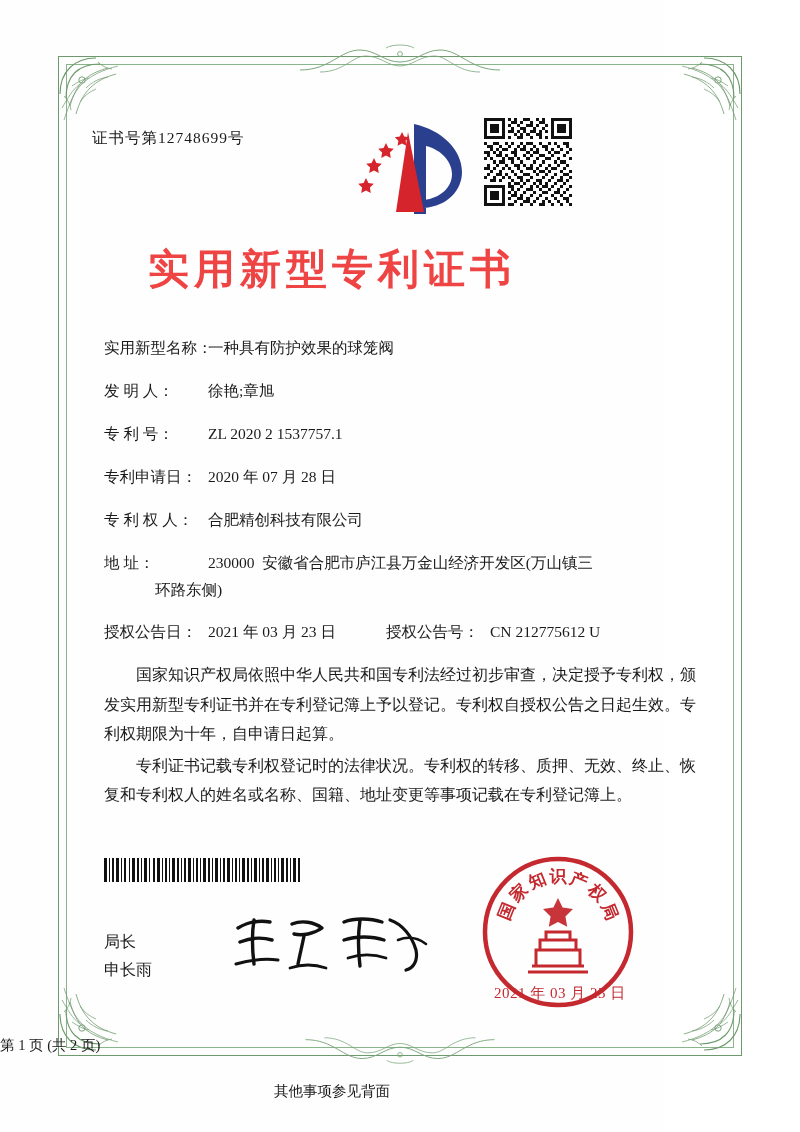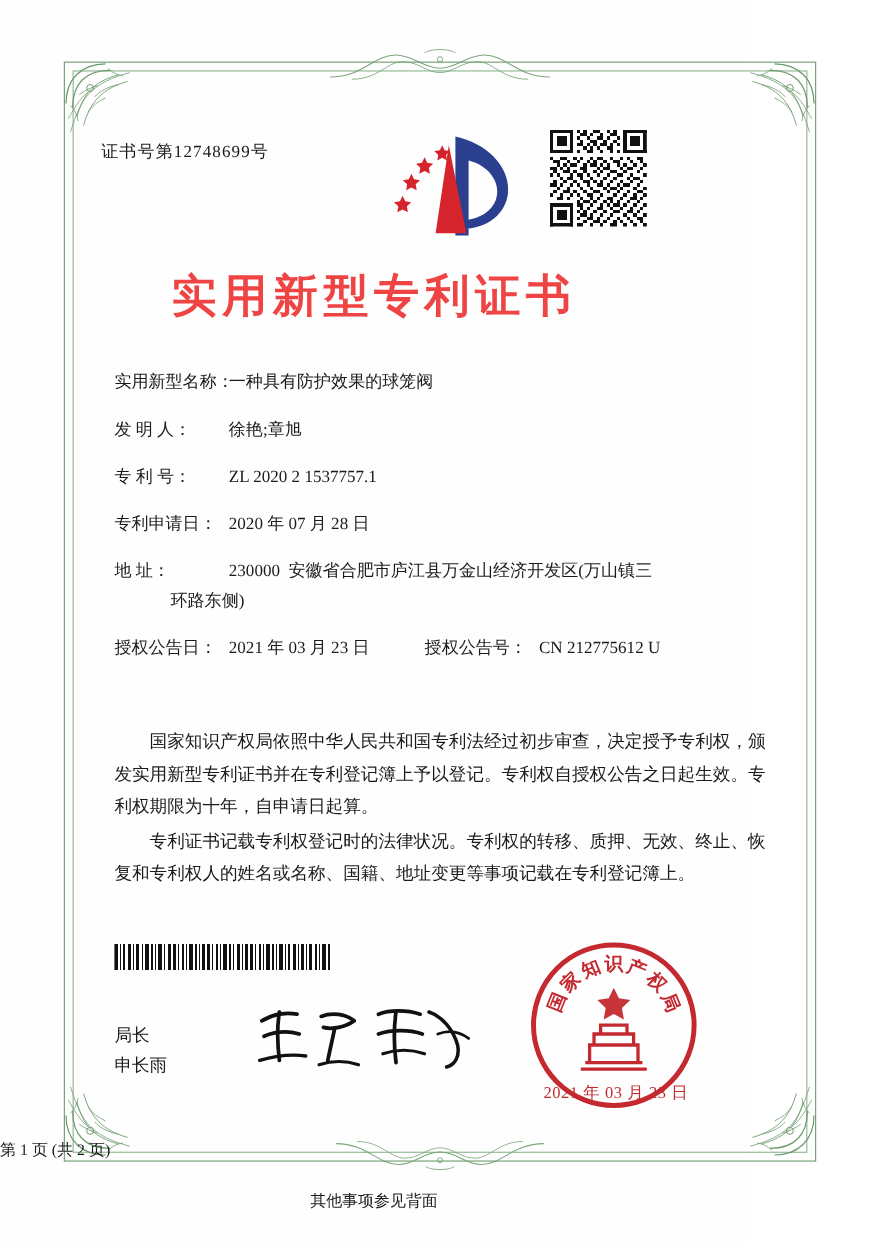--- a/index.html
+++ b/index.html
@@ -16,21 +16,20 @@
     overflow: hidden;
   }
 
   
   .cert-page {
     position: absolute;
     left: 0; top: 0;
     width: 664px;
     height: 1132px;
     background: #fefefe;
-    padding-left: 16px;
   }
   .border-outer {
     position: absolute;
     left: 58px; top: 56px;
     width: 684px;
     height: 1000px;
     border: 1.6px solid #6d9a6d;
     box-sizing: border-box;
   }
   .border-inner {
@@ -573,20 +572,24 @@
     <div class="field-row">
       <div class="field-label">专 利 号：</div>
       <div class="field-value">ZL 2020 2 1537757.1</div>
     </div>
 
     <div class="field-row">
       <div class="field-label">专利申请日：</div>
       <div class="field-value">2020 年 07 月 28 日</div>
     </div>
 
+    <div class="field-row">
+      <div class="field-label">专 利 权 人：</div>
+      <div class="field-value">合肥精创科技有限公司</div>
+    </div>
 
     <div class="field-row addr">
       <div class="field-label">地        址：</div>
       <div class="field-value">230000  安徽省合肥市庐江县万金山经济开发区(万山镇三</div>
     </div>
     <div class="addr-cont">环路东侧)</div>
 
     <div class="field-row two-col">
       <div class="field-label">授权公告日：</div>
       <div class="field-value col1-value">2021 年 03 月 23 日</div>

